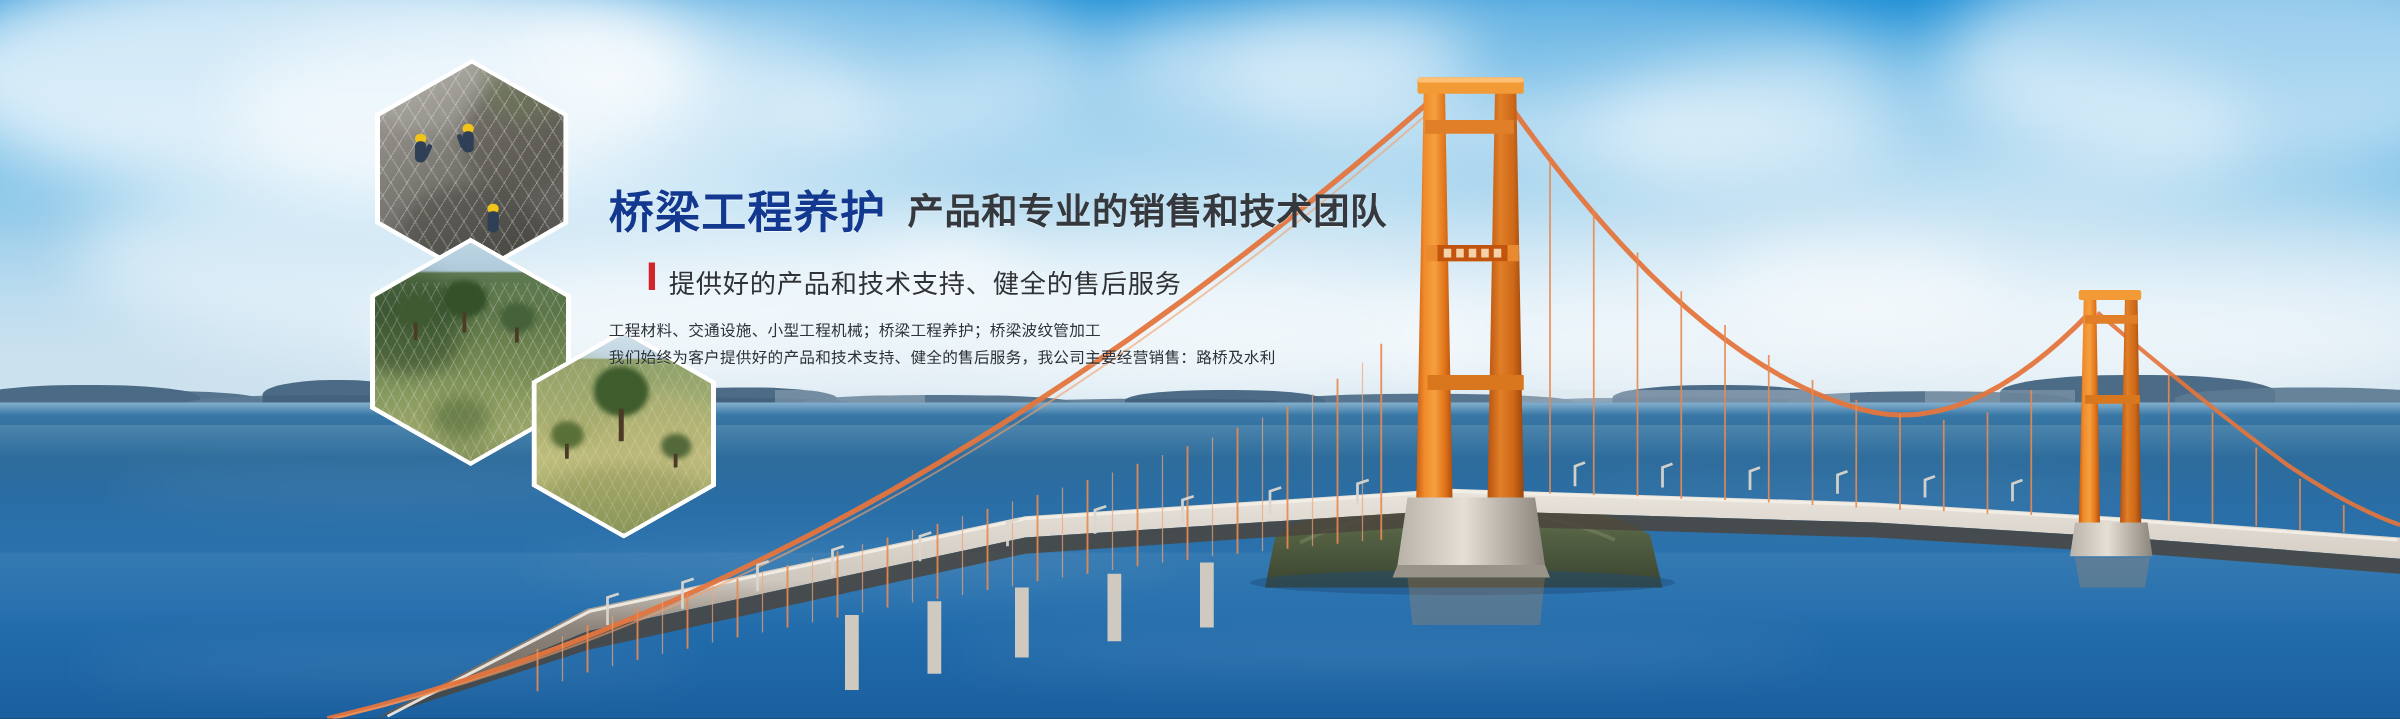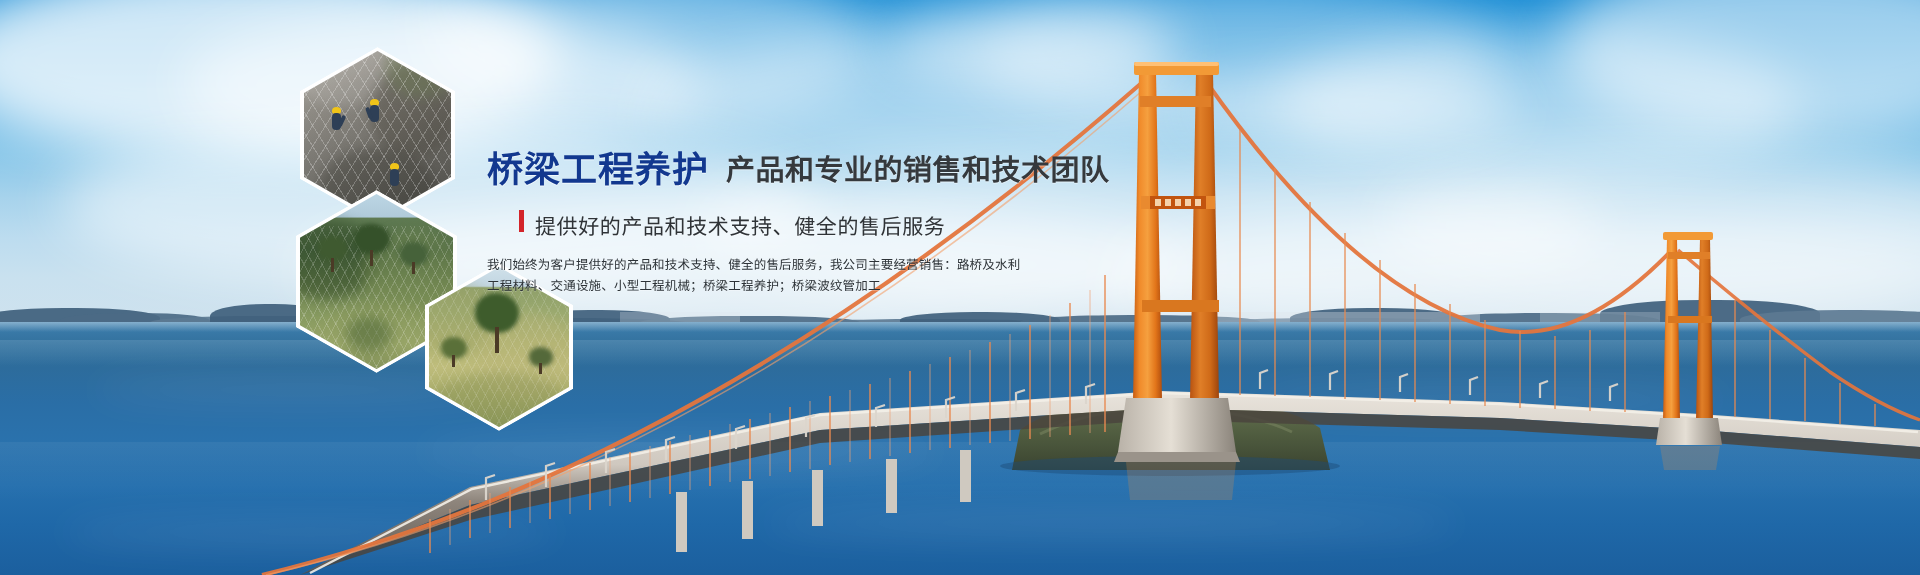--- a/index.html
+++ b/index.html
@@ -496,19 +496,19 @@
       <span class="h-main">桥梁工程养护</span>
       <span class="h-sub">产品和专业的销售和技术团队</span>
     </div>
 
     <div class="subline">
       <span class="redbar"></span>
       <span class="sub-text">提供好的产品和技术支持、健全的售后服务</span>
     </div>
 
     <div class="paragraph">
+      <div class="para-line">工程材料、交通设施、小型工程机械；桥梁工程养护；桥梁波纹管加工</div>
       <div class="para-line">我们始终为客户提供好的产品和技术支持、健全的售后服务，我公司主要经营销售：路桥及水利</div>
-      <div class="para-line">工程材料、交通设施、小型工程机械；桥梁工程养护；桥梁波纹管加工</div>
     </div>
 
   </div>
 
 </div>
 
 </body></html>

